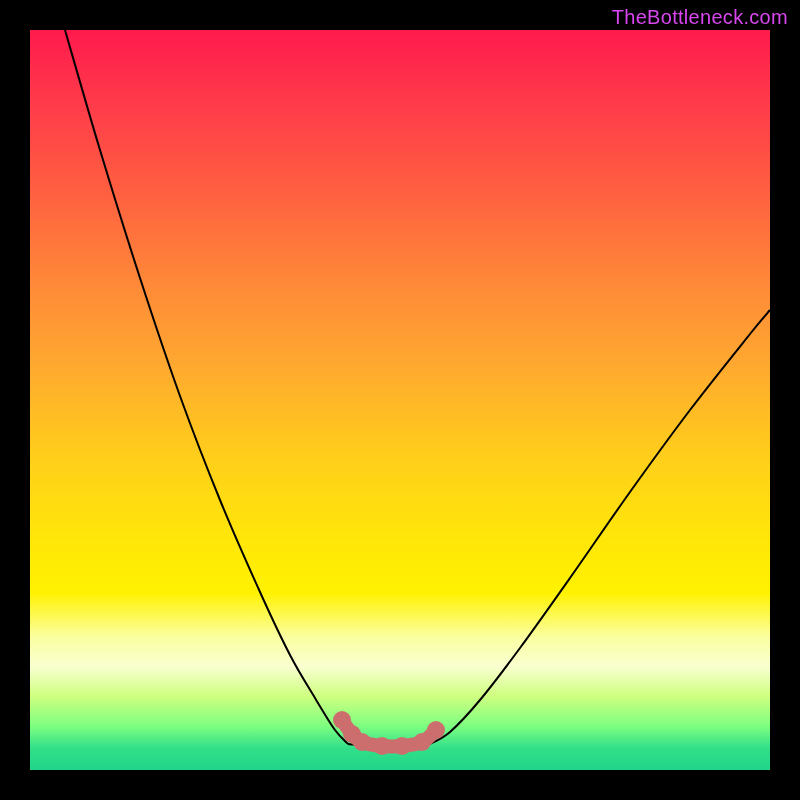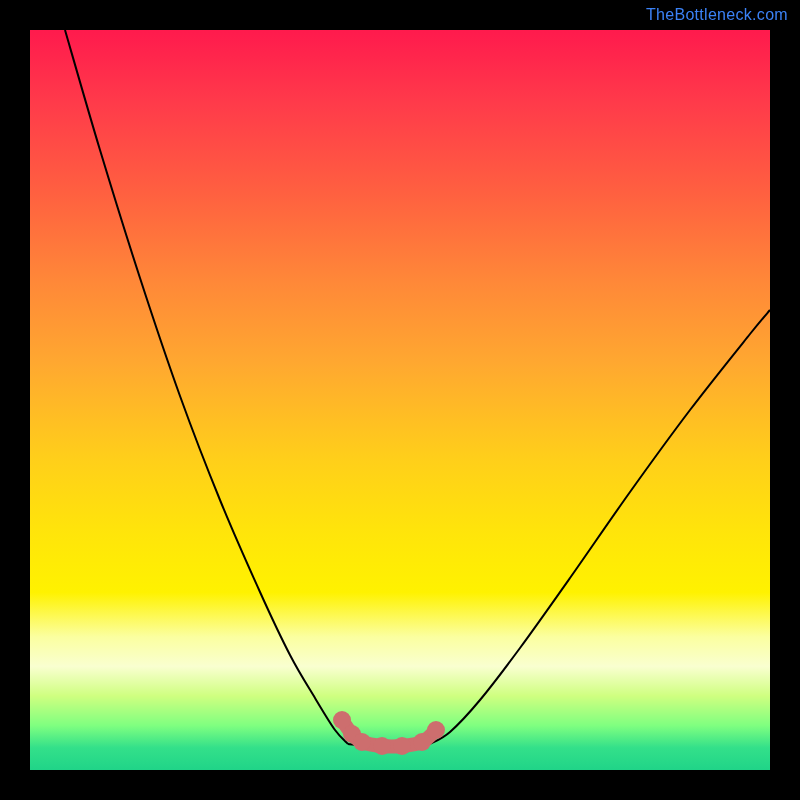--- a/index.html
+++ b/index.html
@@ -31,22 +31,22 @@
       #cfff80 90%,
       #7fff80 94%,
       #33e08a 97%,
       #20d488 100%
     );
   }
   .watermark {
     position: absolute;
     top: 6px;
     right: 12px;
-    color: #3b82f6;
-    font-size: 16px;
+    color: #d946ef;
+    font-size: 20px;
     font-weight: 500;
     letter-spacing: 0.3px;
     z-index: 20;
   }
   svg.plot {
     position: absolute;
     left: 0;
     top: 0;
     width: 740px;
     height: 740px;

